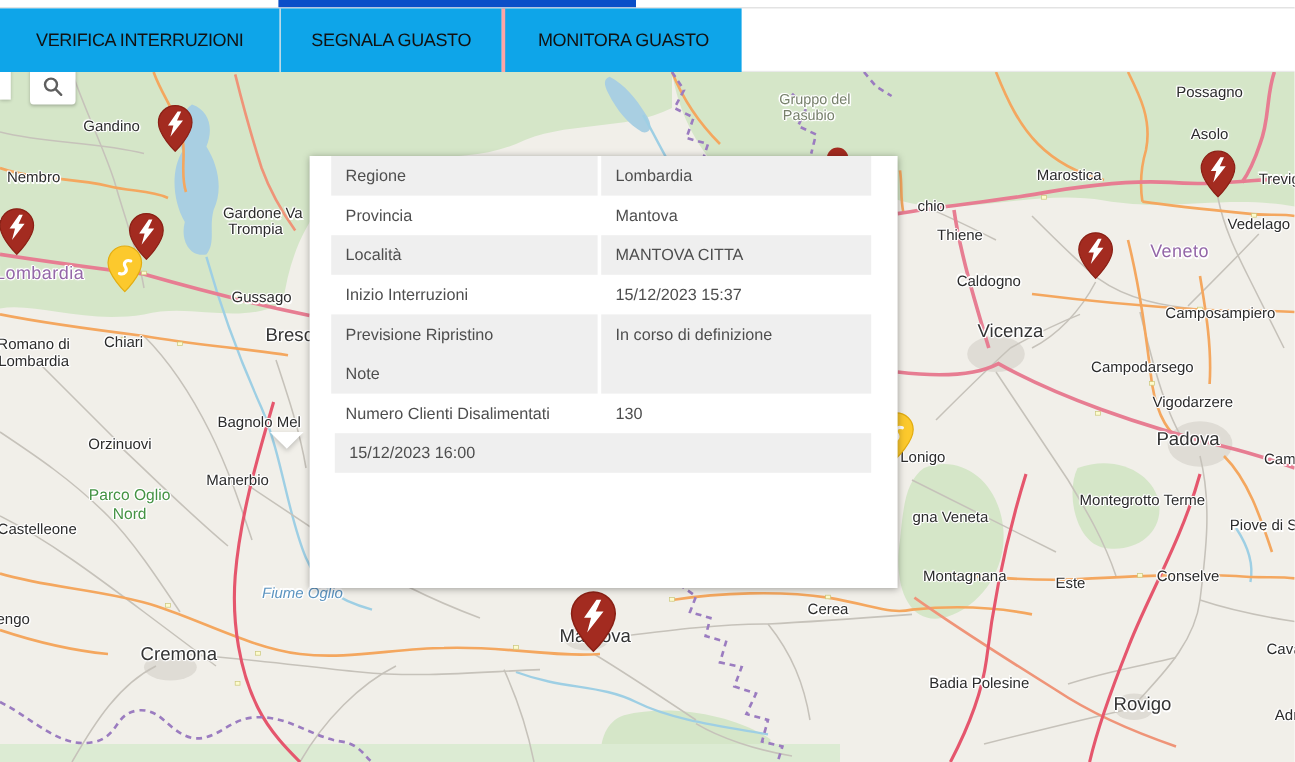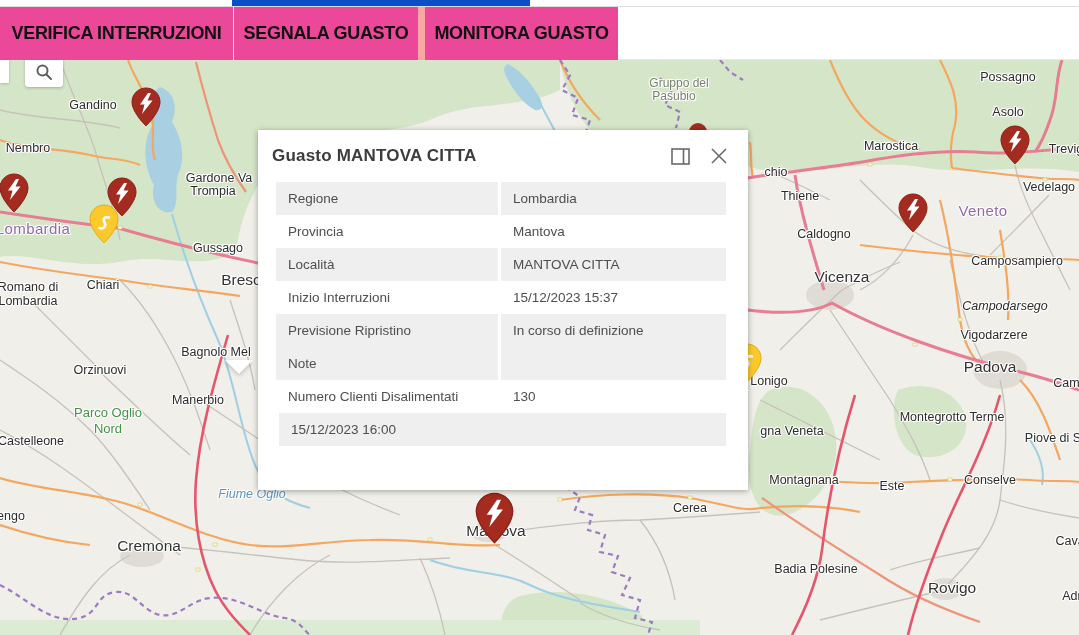--- a/index.html
+++ b/index.html
@@ -4,24 +4,24 @@
 <style>
   * { margin:0; padding:0; box-sizing:border-box; }
   html,body { width:1079px; height:635px; overflow:hidden; font-family:"Liberation Sans",sans-serif; background:#fff; }
   #stage { position:relative; width:1079px; height:635px; overflow:hidden; }
 
   
   #topbar { position:absolute; top:0; left:0; width:1079px; height:60px; background:#fff; z-index:20; border-bottom:1px solid #e9e9e9; }
   #topline { position:absolute; top:6px; left:0; width:100%; height:1px; background:#dcdcdc; }
   #bluebar { position:absolute; top:0; left:232px; width:298px; height:6px; }
   #tabs { position:absolute; top:7px; left:0; height:53px; display:flex; }
-  .tab { height:100%; display:flex; align-items:center; justify-content:center; font-size:18px; font-weight:700; color:#111; letter-spacing:-0.3px; cursor:pointer; background:#ec4899; }
+  .tab { height:100%; display:flex; align-items:center; justify-content:center; font-size:15px; font-weight:400; color:#111; letter-spacing:-0.3px; cursor:pointer; background:#0ea5e9; }
   .tab:nth-child(1){ width:233px; }
   .tab:nth-child(2){ width:185px; border-left:1px solid #e6e6e6; }
-  .tab:nth-child(3){ width:200px; border-left:7px solid #fca5a5; }
+  .tab:nth-child(3){ width:200px; border-left:3px solid #fca5a5; }
 
   
   #map { position:absolute; top:60px; left:0; width:1079px; height:575px; background:#f1efe9; overflow:hidden; }
   #map svg.base { position:absolute; top:0; left:0; }
   .lbl { position:absolute; transform:translate(-50%,-50%); white-space:nowrap; font-size:12.5px; color:#2b2b2b; z-index:2;
          text-shadow:0 0 3px #fff,-1px 0 #fff,1px 0 #fff,0 -1px #fff,0 1px #fff,1px 1px #fff,-1px -1px #fff; }
   .lbl.big { font-size:15.5px; color:#333; }
   .lbl.region { font-size:15px; color:#9467a8; letter-spacing:.4px; }
   .lbl.park { font-size:13px; color:#449344; }
   .lbl.water { font-size:12.5px; color:#5c94c0; font-style:italic; }
@@ -228,21 +228,21 @@
         <span class="lbl" style="left: 792px; top: 371px;">gna Veneta</span>
         <span class="lbl" style="left: 776px; top: 112px;">chio</span>
         <span class="lbl" style="left: 800px; top: 136px;">Thiene</span>
         <span class="lbl" style="left: 824px; top: 174px;">Caldogno</span>
         <span class="lbl" style="left: 891px; top: 86px;">Marostica</span>
         <span class="lbl" style="left: 994px; top: 17px; padding-left: 28px;">Possagno</span>
         <span class="lbl" style="left: 1008px; top: 52px;">Asolo</span>
         <span class="lbl" style="left: 1066px; top: 89px;">Trevig</span>
         <span class="lbl" style="left: 1049px; top: 127px;">Vedelago</span>
         <span class="lbl" style="left: 1017px; top: 201px;">Camposampiero</span>
-        <span class="lbl" style="left: 1005px; top: 246px; font-style: italic;">Campodarsego</span>
+        <span class="lbl" style="left: 952px; top: 246px;">Campodarsego</span>
         <span class="lbl" style="left: 994px; top: 275px;">Vigodarzere</span>
         <span class="lbl" style="left: 1070px; top: 323px;">Camp</span>
         <span class="lbl" style="left: 952px; top: 357px;">Montegrotto Terme</span>
         <span class="lbl" style="left: 1053px; top: 378px;">Piove di S</span>
         <span class="lbl" style="left: 990px; top: 420px;">Conselve</span>
         <span class="lbl" style="left: 892px; top: 426px;">Este</span>
         <span class="lbl" style="left: 804px; top: 420px;">Montagnana</span>
         <span class="lbl" style="left: 1070px; top: 481px;">Cava</span>
         <span class="lbl" style="left: 816px; top: 509px;">Badia Polesine</span>
         <span class="lbl" style="left: 1072px; top: 536px;">Adr</span>
@@ -283,35 +283,20 @@
           </svg></div>
         <div class="marker" style="left: 732px; top: 283px;"><svg width="30" height="40" viewBox="0 0 30 40">
             <path d="M15 1C7.3 1 1 7.3 1 15c0 10.5 14 24 14 24s14-13.5 14-24C29 7.3 22.7 1 15 1Z" fill="#fcc92d" stroke="#e2ad12" stroke-width="1"></path>
             <path d="M10.5 24c4.5 1.5 7-2.5 5-5.5s0-6.5 4.5-5" fill="none" stroke="#fff" stroke-width="2.6" stroke-linecap="round"></path>
           </svg></div>
         <div class="partdot" style="left: 689px; top: 63px; background: rgb(163, 43, 32);"></div>
       </div>
   </div>
 
   <div id="popup">
-    <div id="popup-header">
-      <div id="popup-title">Guasto MANTOVA CITTA</div>
-      <div class="hicon">
-        <svg width="19" height="17" viewBox="0 0 19 17">
-          <rect x="1" y="1" width="17" height="15" fill="none" stroke="#6a6a6a" stroke-width="1.6"></rect>
-          <line x1="12.5" y1="1" x2="12.5" y2="16" stroke="#6a6a6a" stroke-width="1.6"></line>
-        </svg>
-      </div>
-      <div class="hicon">
-        <svg width="16" height="16" viewBox="0 0 16 16">
-          <line x1="1" y1="1" x2="15" y2="15" stroke="#6a6a6a" stroke-width="1.6"></line>
-          <line x1="15" y1="1" x2="1" y2="15" stroke="#6a6a6a" stroke-width="1.6"></line>
-        </svg>
-      </div>
-    </div>
     <div id="popup-table">
         <div class="prow odd">
           <div class="plabel pcell">Regione</div>
           <div class="pvalue pcell">Lombardia</div>
         </div>
         <div class="prow">
           <div class="plabel pcell">Provincia</div>
           <div class="pvalue pcell">Mantova</div>
         </div>
         <div class="prow odd">

